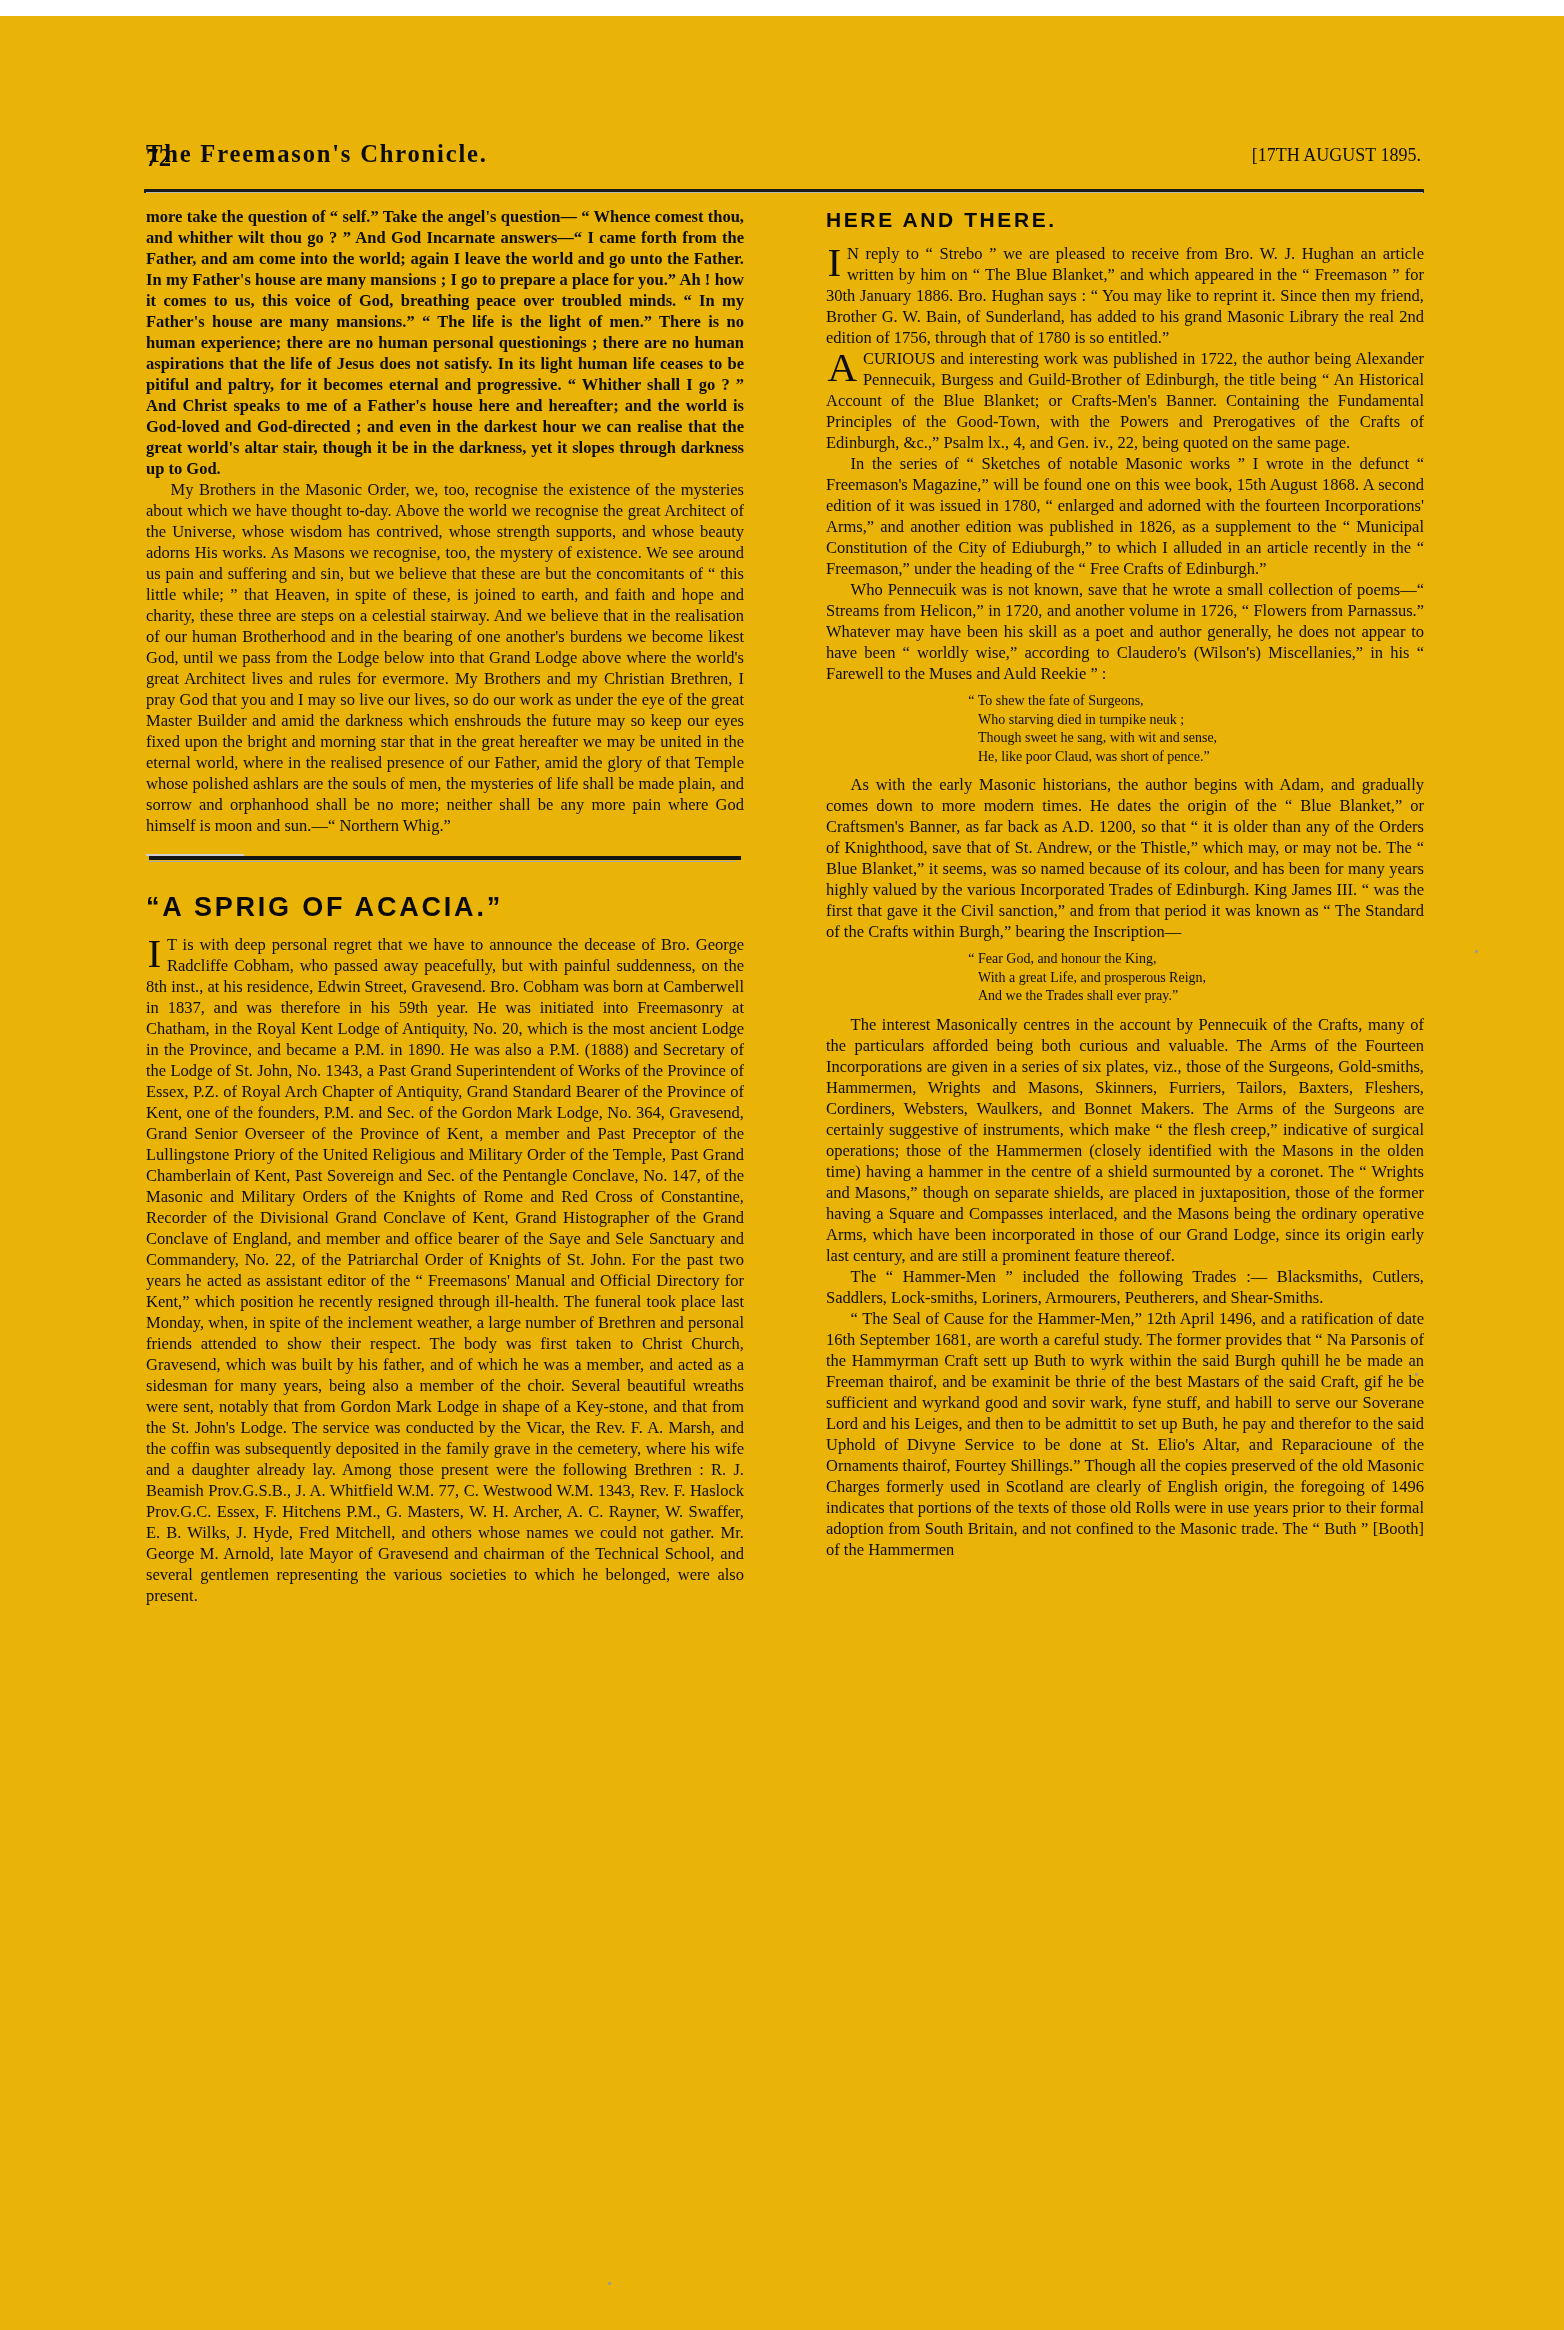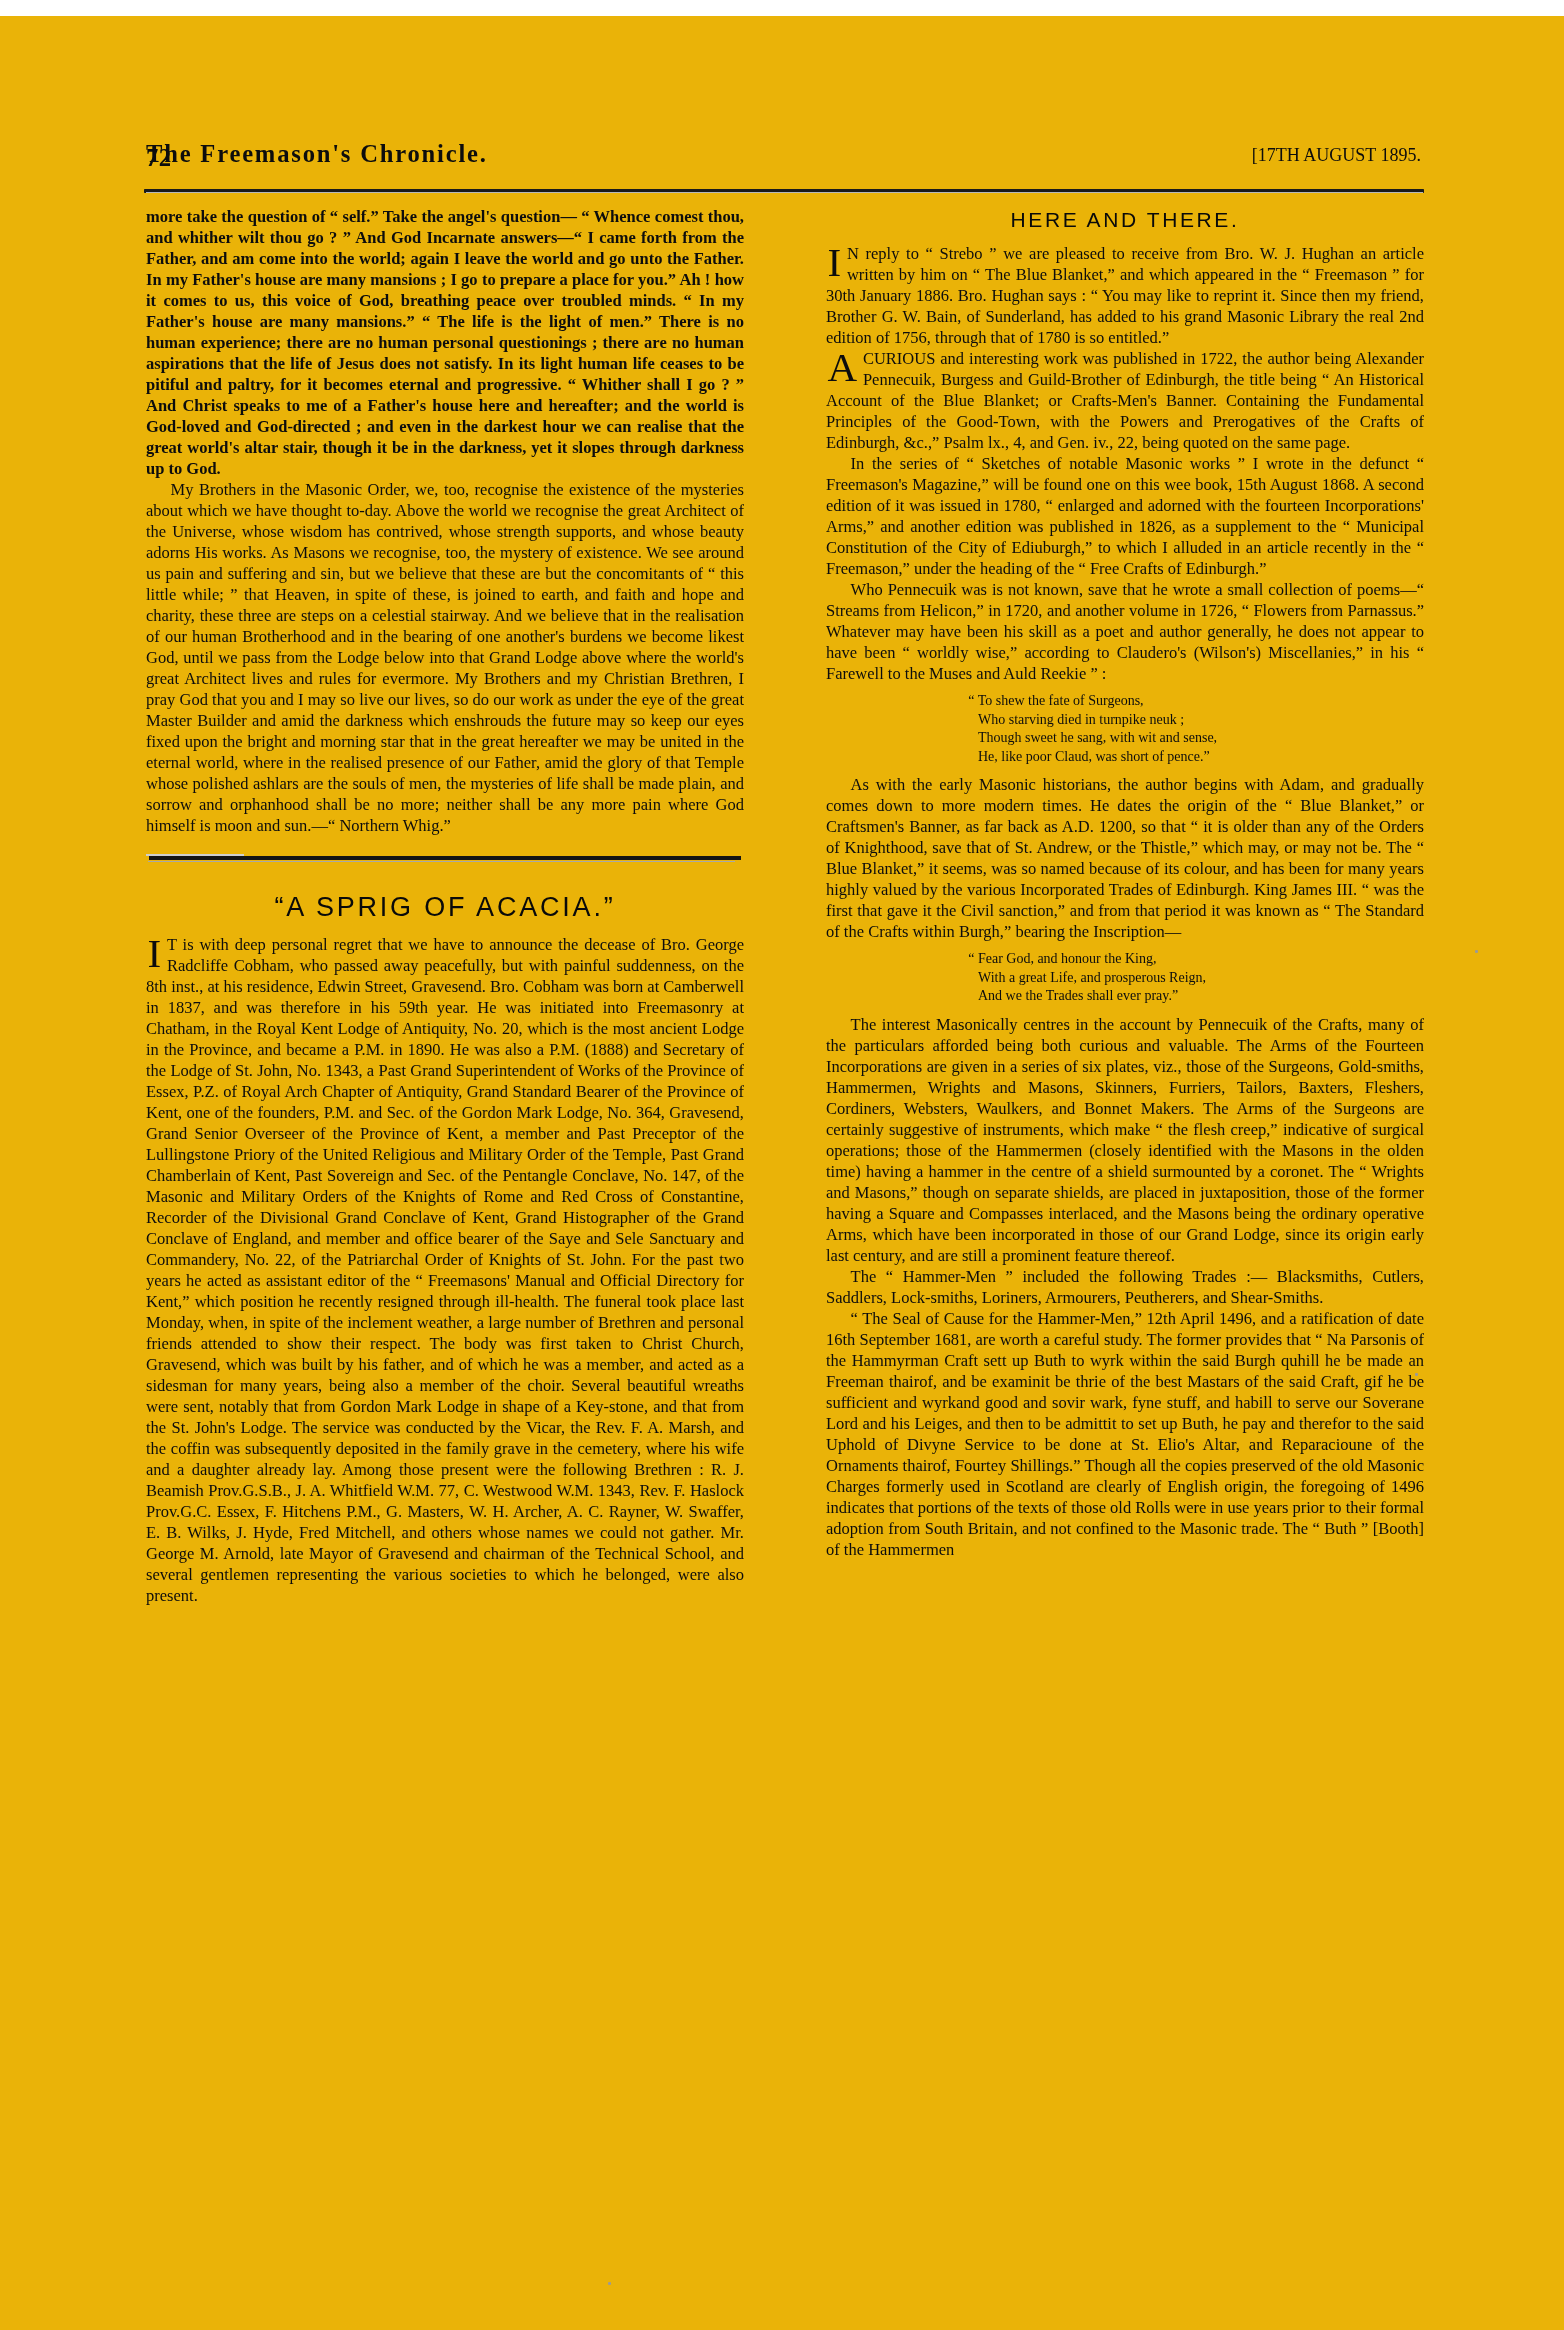--- a/index.html
+++ b/index.html
@@ -103,22 +103,22 @@
     line-height: 34px;
     padding: 1.6px 5.7px 0 1.6px;
     font-weight: normal;
     font-family: "Liberation Serif", "DejaVu Serif", serif;
   }
 
   
   h2.sect {
     margin: 0;
     font-family: "Liberation Sans", "DejaVu Sans", sans-serif;
-    font-weight: normal;
-    text-align: center;
+    font-weight: bold;
+    text-align: left;
     letter-spacing: 2.6px;
     color: #0a0a0a;
   }
   h2.sect.big   { font-size: 21px; padding: 1.6px 0 11.5px; }
   h2.sect.mid   { font-size: 19px; padding: 21px 0 11.5px; letter-spacing: 2.1px; }
   h2.sect.acacia{ font-size: 27px; padding: 24.6px 0 11.5px; letter-spacing: 2.8px; }
 
   
   .rule-thick {
     position: relative;

